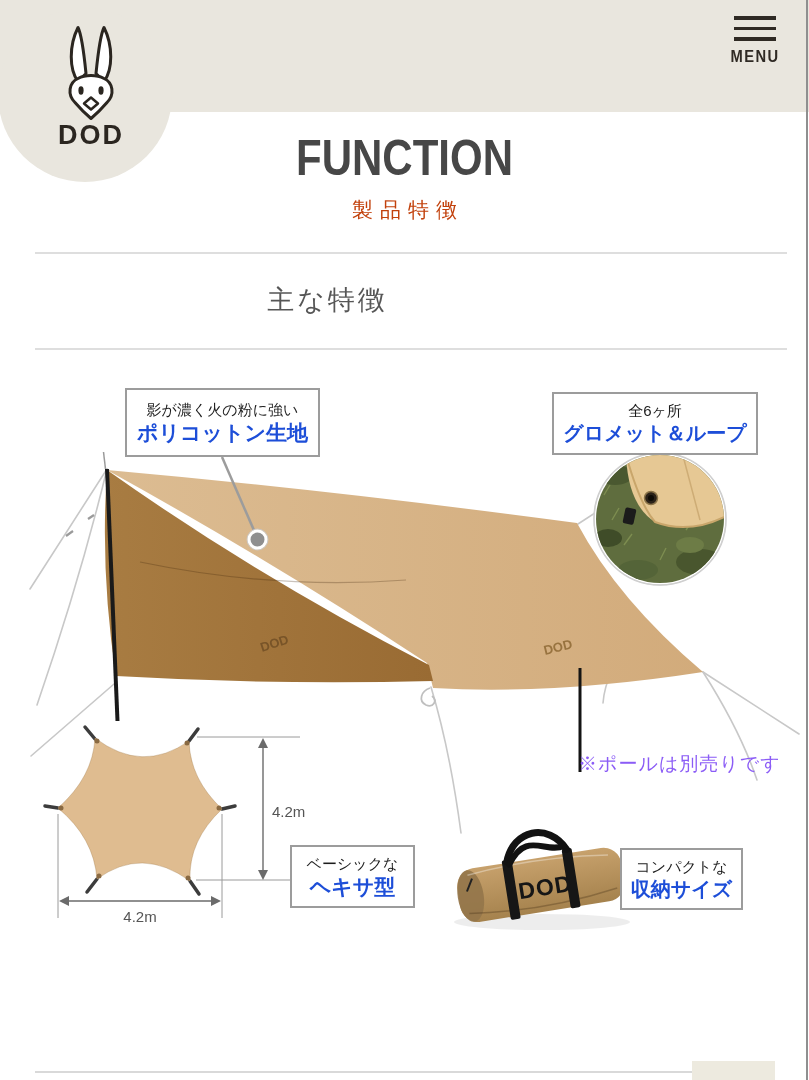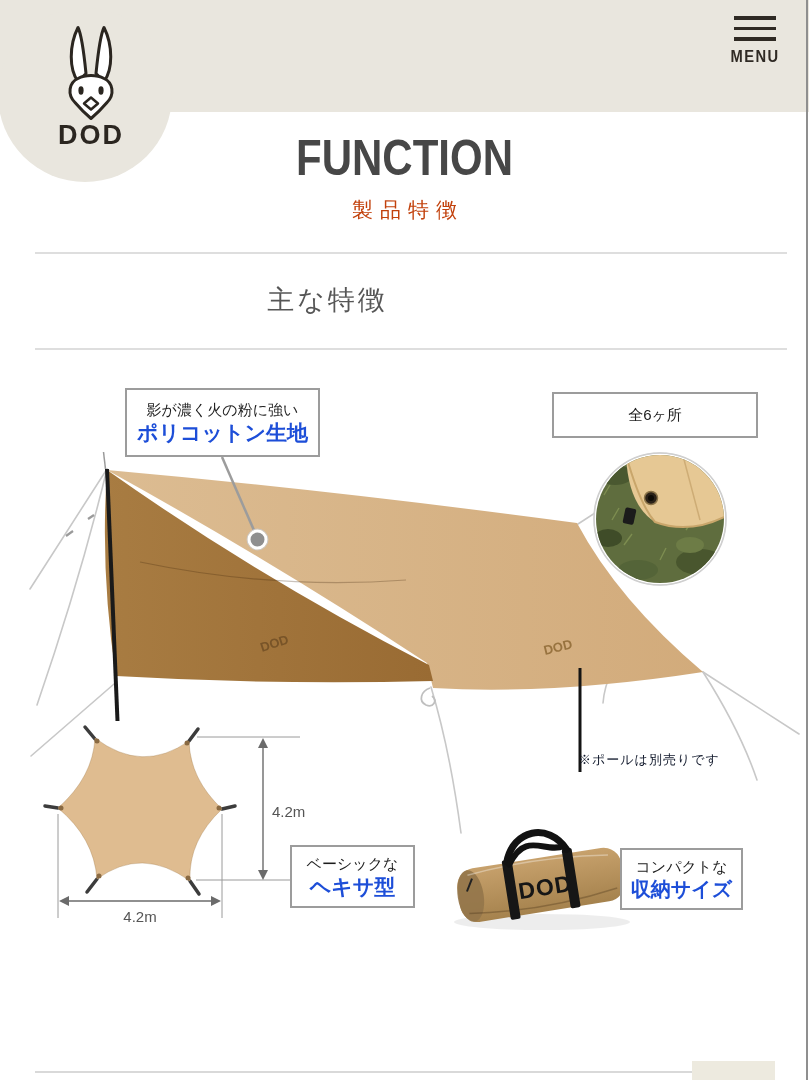--- a/index.html
+++ b/index.html
@@ -24,26 +24,26 @@
     font-size:21px;color:#c2410c;letter-spacing:7px;padding-left:7px;box-sizing:border-box;}
   .divider{position:absolute;left:35px;width:752px;height:2px;background:#dedede;}
   .sec-title{position:absolute;left:0;top:282px;width:655px;text-align:center;
     font-size:27px;color:#565656;letter-spacing:3px;}
   
   .callout{position:absolute;background:#ffffff;border:2px solid #9c9c9c;box-sizing:border-box;
     text-align:center;display:flex;flex-direction:column;justify-content:center;}
   .callout .l1{font-size:15px;line-height:20px;color:#1c1c1c;}
   .callout .l2{font-size:20px;line-height:25px;font-weight:bold;color:#1d4ed8;}
   .co-poly{left:125px;top:388px;width:195px;height:69px;}
-  .co-grom{left:552px;top:392px;width:206px;height:46px;}
+  .co-grom{left:552px;top:392px;width:206px;height:63px;}
   .co-hexa{left:290px;top:845px;width:125px;height:63px;}
   .co-stor{left:620px;top:848px;width:123px;height:62px;}
   .co-poly .l2,.co-hexa .l2{font-size:21px;}
   
-  .pole-note{position:absolute;left:578px;top:751px;font-size:13px;color:#0f172a;letter-spacing:1px;text-align:center;}
+  .pole-note{position:absolute;left:578px;top:751px;font-size:19px;color:#8b5cf6;letter-spacing:1px;text-align:center;}
   .scene{position:absolute;left:0;top:380px;width:809px;height:620px;}
   .footer-line{position:absolute;left:35px;top:1071px;width:657px;height:2px;background:#d9d9d9;}
   .float-btn{position:absolute;left:692px;top:1061px;width:83px;height:19px;background:#edeadf;}
   .right-edge{position:absolute;left:806px;top:0;width:2px;height:1080px;background:#8f8f8f;}
 </style>
 </head>
 <body>
 
 <div class="page">
 
@@ -205,20 +205,21 @@
       </g>
     </g>
   </svg>
 
   <div class="callout co-poly">
     <div class="l1">影が濃く火の粉に強い</div>
     <div class="l2">ポリコットン生地</div>
   </div>
   <div class="callout co-grom">
     <div class="l1">全6ヶ所</div>
+    <div class="l2">グロメット＆ループ</div>
   </div>
   <div class="callout co-hexa">
     <div class="l1">ベーシックな</div>
     <div class="l2">ヘキサ型</div>
   </div>
   <div class="callout co-stor">
     <div class="l1">コンパクトな</div>
     <div class="l2">収納サイズ</div>
   </div>
 

